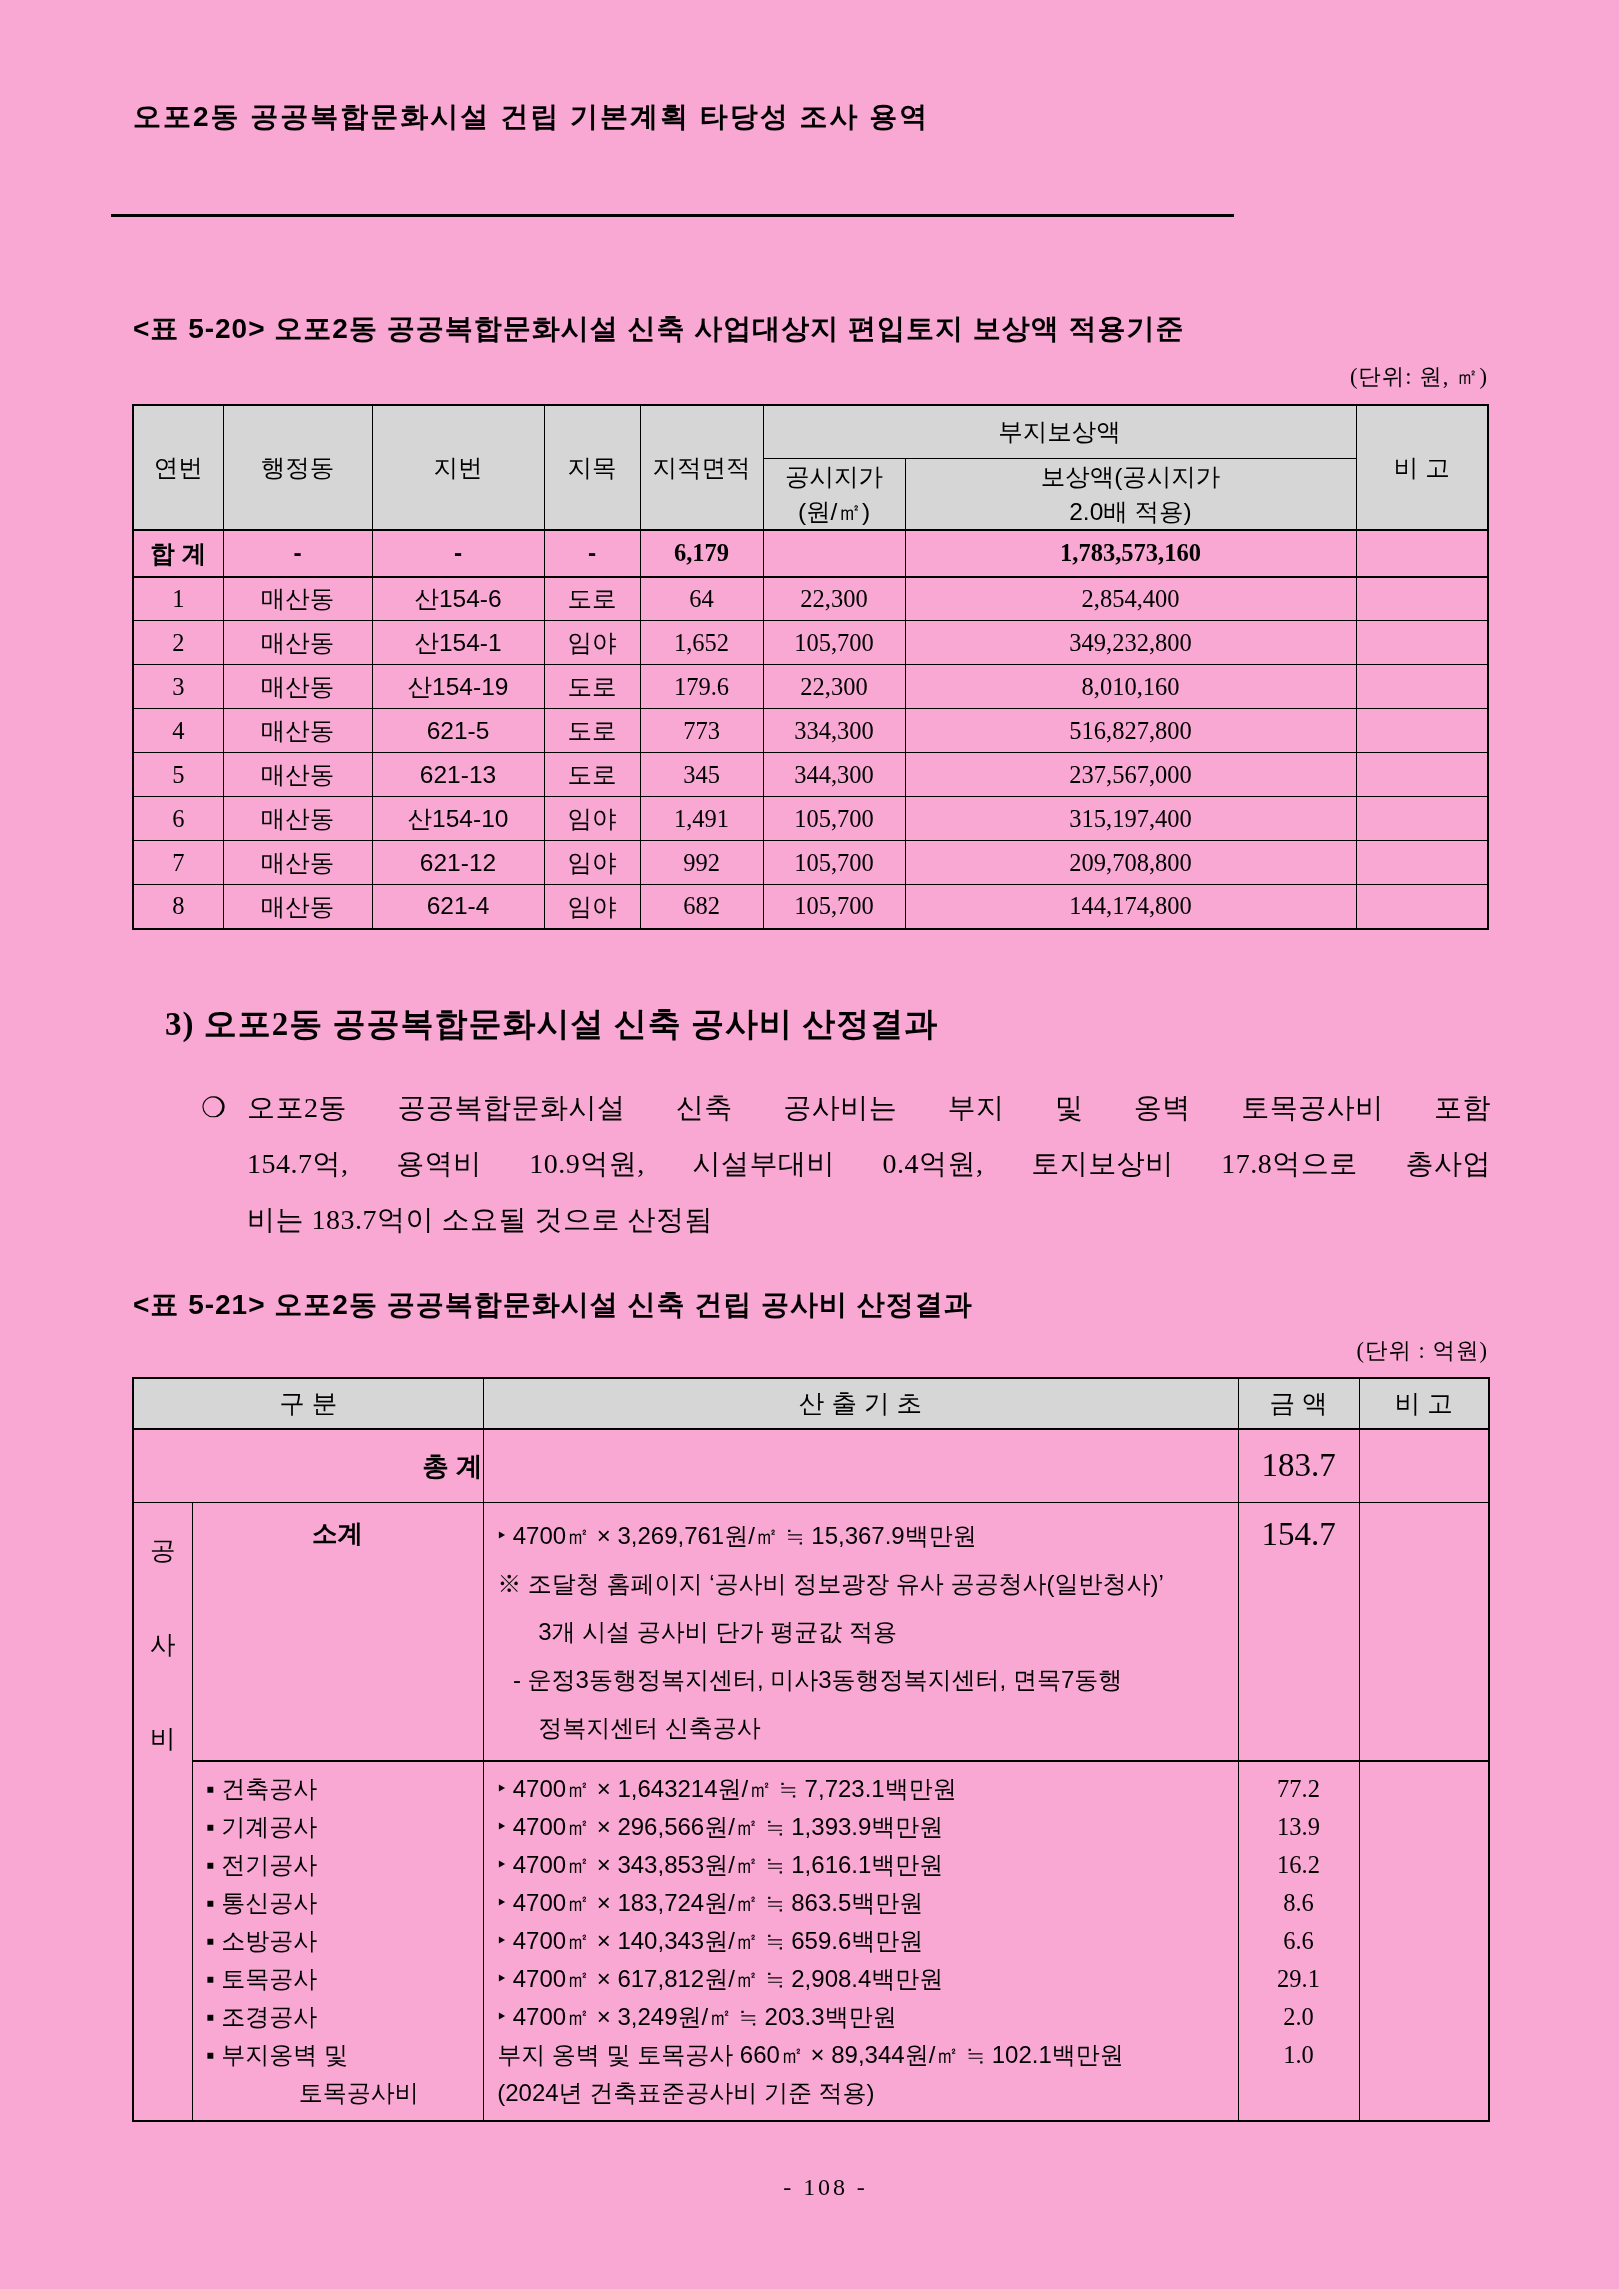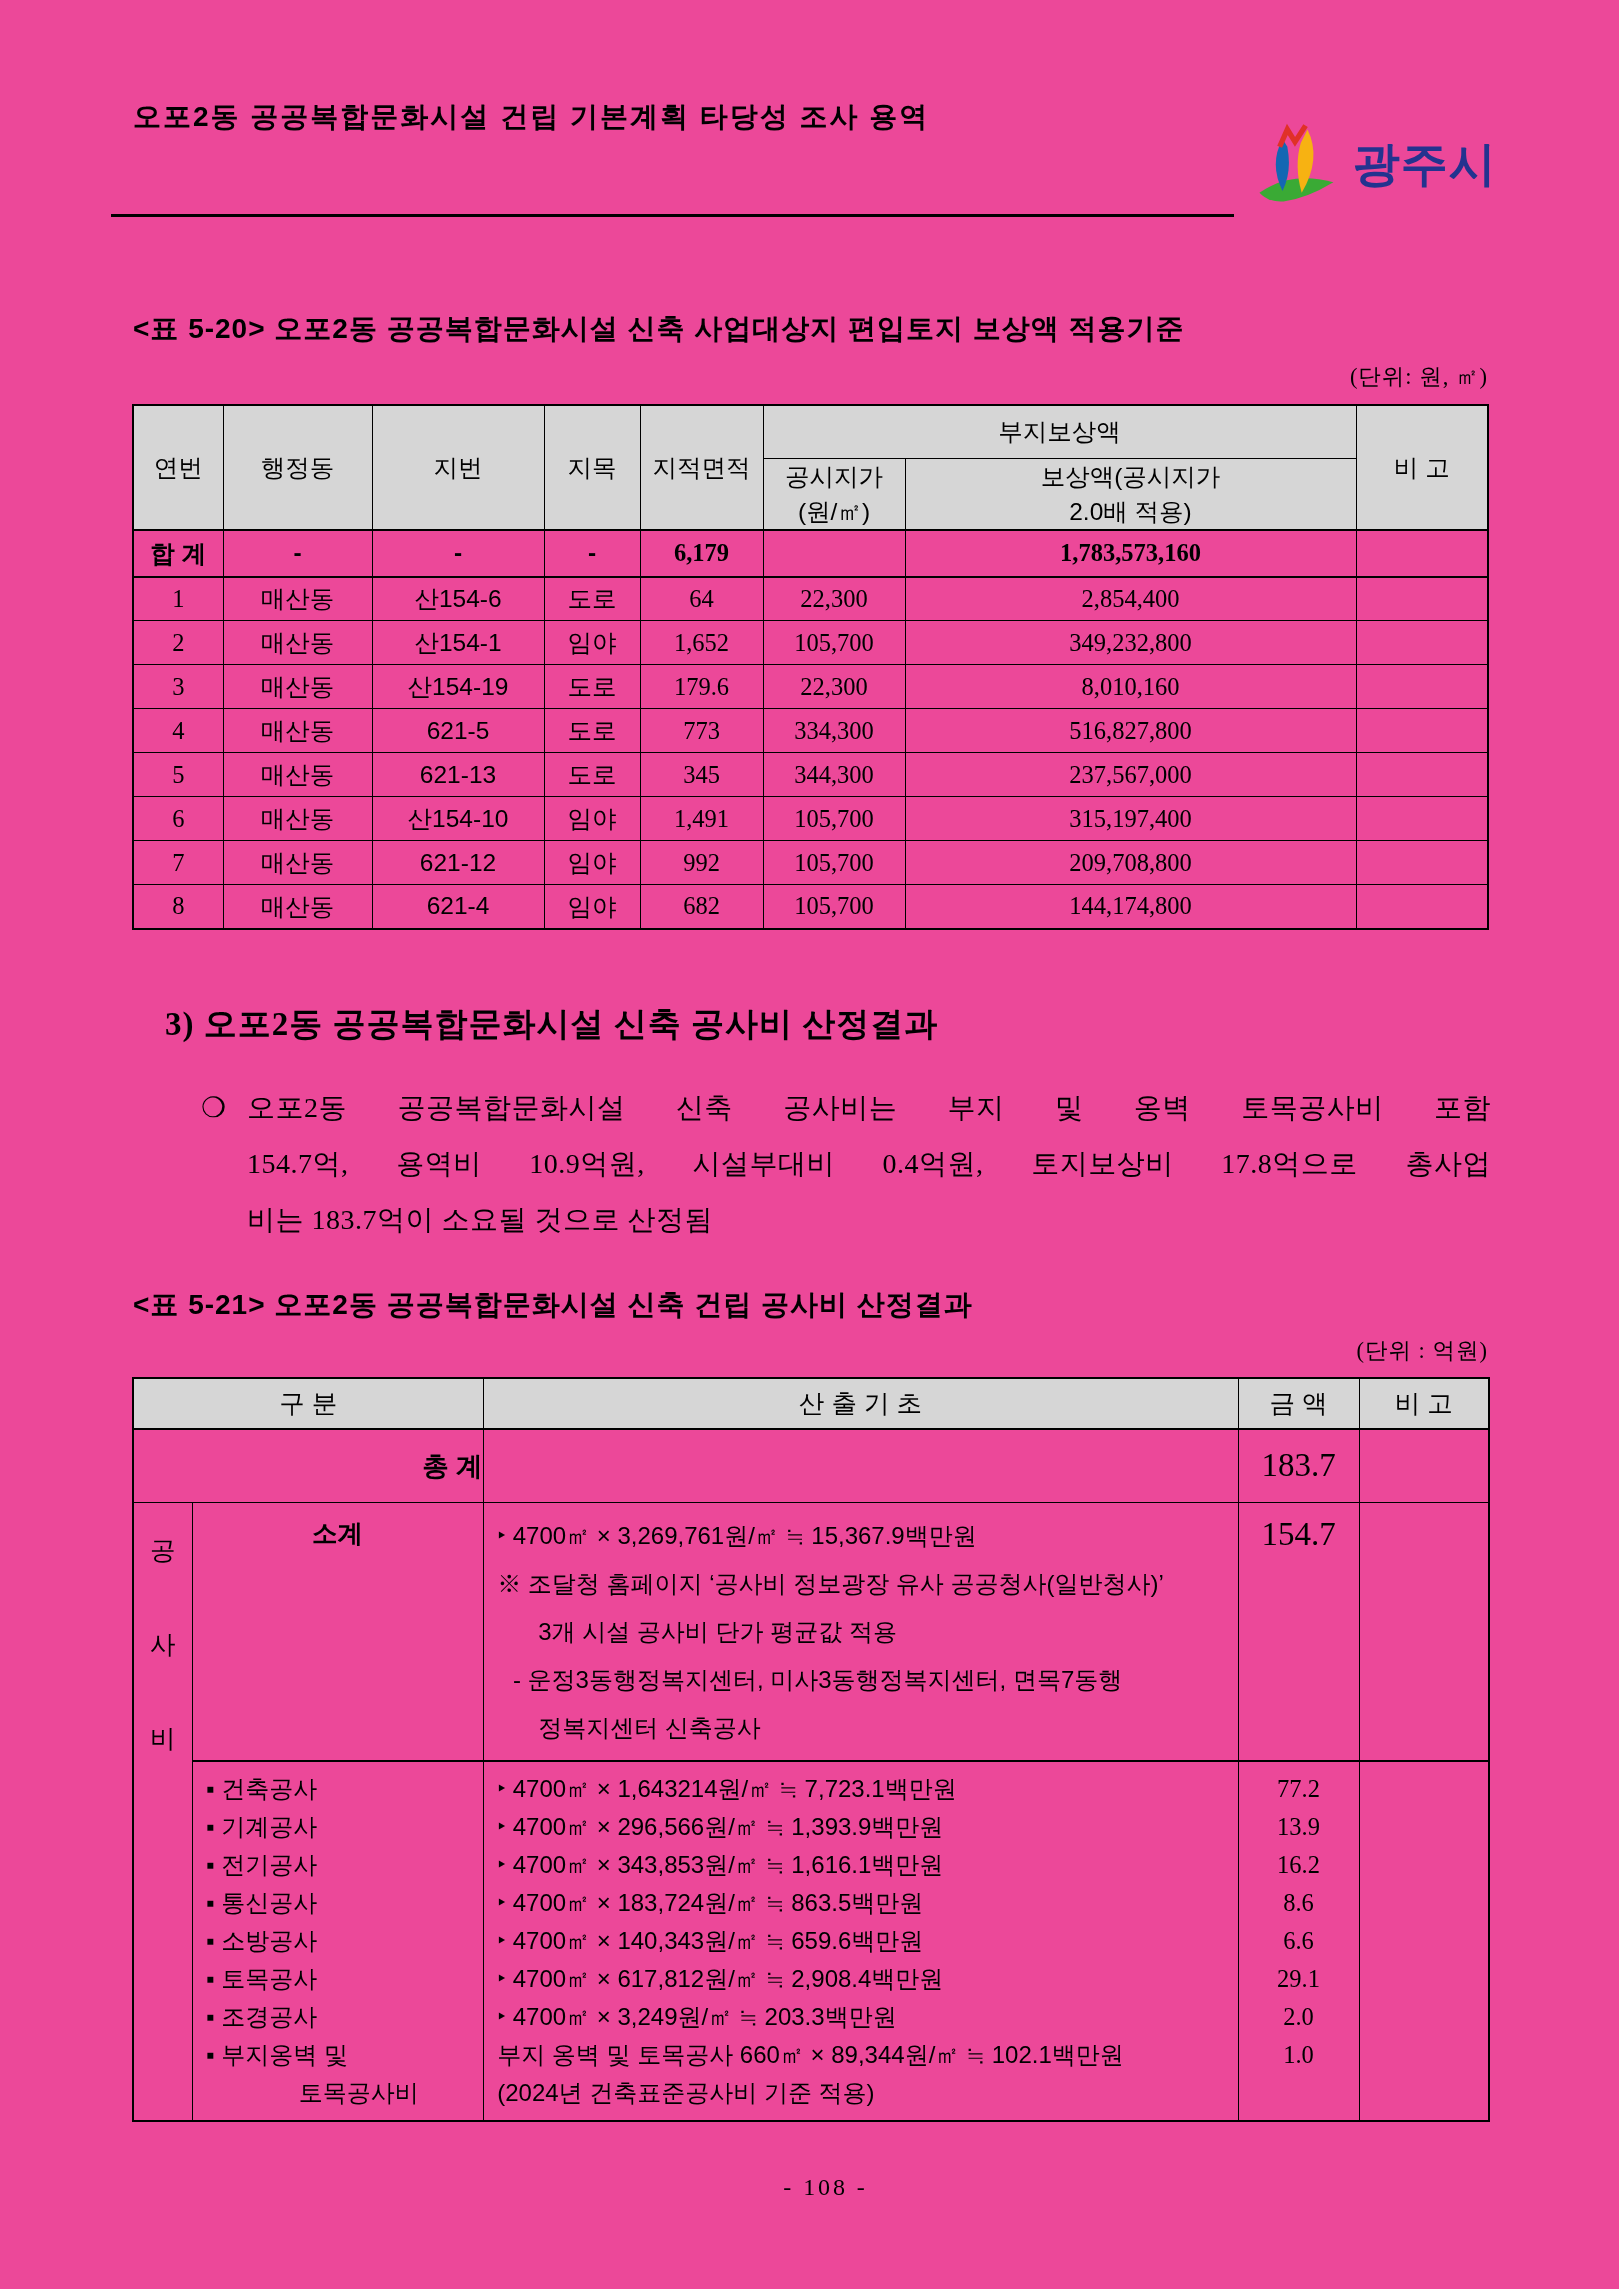--- a/index.html
+++ b/index.html
@@ -1,21 +1,21 @@
 <!DOCTYPE html>
 <html><head>
 <meta charset="utf-8">
 <style>
   * { margin: 0; padding: 0; box-sizing: border-box; }
   html, body { background: #ffffff; }
   .page {
     position: relative;
     width: 1619px;
     height: 2290px;
-    background: #ec4899;
+    background: #f9a8d4;
     font-family: "Liberation Serif", serif;
     color: #000000;
     overflow: hidden;
   }
 
   
   .doc-title {
     position: absolute; left: 133px; top: 98px;
     font-family: "Liberation Sans", sans-serif;
     font-size: 28px; font-weight: 700; letter-spacing: 2px;
@@ -117,29 +117,20 @@
     text-align: center; font-size: 24px; letter-spacing: 2.9px;
   }
 </style>
 </head>
 <body>
 
 <div class="page">
 
   <div class="doc-title">오포2동 공공복합문화시설 건립 기본계획 타당성 조사 용역</div>
   <div class="header-rule"></div>
-  <div class="logo">
-    <svg viewBox="0 0 100 100">
-      <path d="M13 80 Q45 57 90 69 Q62 86 38 89 Q22 90 13 80 Z" fill="#3aaa35"></path>
-      <path d="M37 24 Q23 50 37 78 Q47 58 42 32 Z" fill="#1467b3"></path>
-      <path d="M63 14 Q78 44 57 80 Q49 52 56 28 Z" fill="#f7b212"></path>
-      <polyline points="34,32 42,14 50,27 61,10" stroke="#e03127" stroke-width="5.5" fill="none" stroke-linejoin="miter"></polyline>
-    </svg>
-    <span class="logo-text">광주시</span>
-  </div>
 
   <div class="tbl-title" id="t1-title">&lt;표 5-20&gt; 오포2동 공공복합문화시설 신축 사업대상지 편입토지 보상액 적용기준</div>
   <div class="tbl-unit" id="t1-unit">(단위: 원, ㎡)</div>
 
   <table id="table1">
     <colgroup>
       <col style="width:90px">
         <col style="width:149px">
         <col style="width:172px">
         <col style="width:96px">

